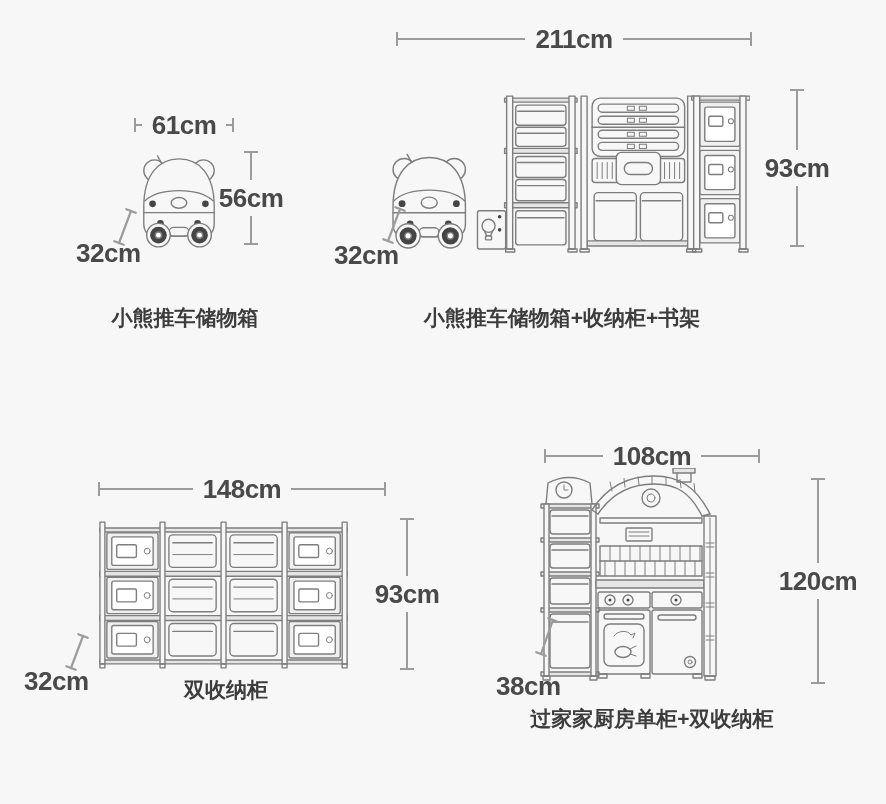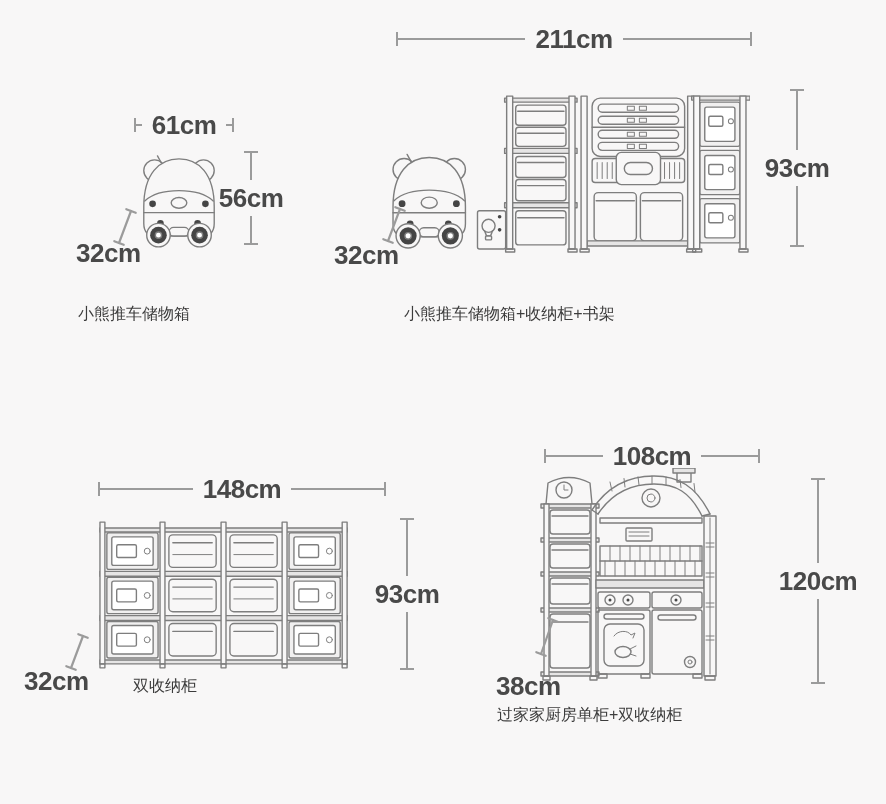--- a/index.html
+++ b/index.html
@@ -20,22 +20,22 @@
   
   .dimv{display:flex;flex-direction:column;align-items:center;}
   .dimv .tick{width:14px;height:2px;background:var(--dim-line);}
   .dimv .seg{width:2px;flex:1;background:var(--dim-line);}
   .dimv .dimtxt{margin:5px 0;}
   
   .dimd{position:absolute;color:var(--dim-line);}
   .dimd line{stroke:currentColor;stroke-width:2.2;stroke-linecap:round;}
   .deptxt{position:absolute;}
   
-  .label{position:absolute;font-size:16px;font-weight:400;color:var(--label);
-    text-align:left;white-space:nowrap;}
+  .label{position:absolute;font-size:21px;font-weight:700;color:var(--label);
+    text-align:center;white-space:nowrap;}
   
   .art{position:absolute;color:var(--line);}
   .art *{fill:none;stroke:currentColor;stroke-width:1.4;
     stroke-linecap:round;stroke-linejoin:round;}
   .art .dk{fill:var(--accent);stroke:none;}
   .art .wh{fill:#ffffff;}
   .art .bgf{fill:var(--bg);}
   .art .rail{fill:var(--rail);}
   .art .pan{fill:var(--panel);}
   .art .thin{stroke-width:1;}

